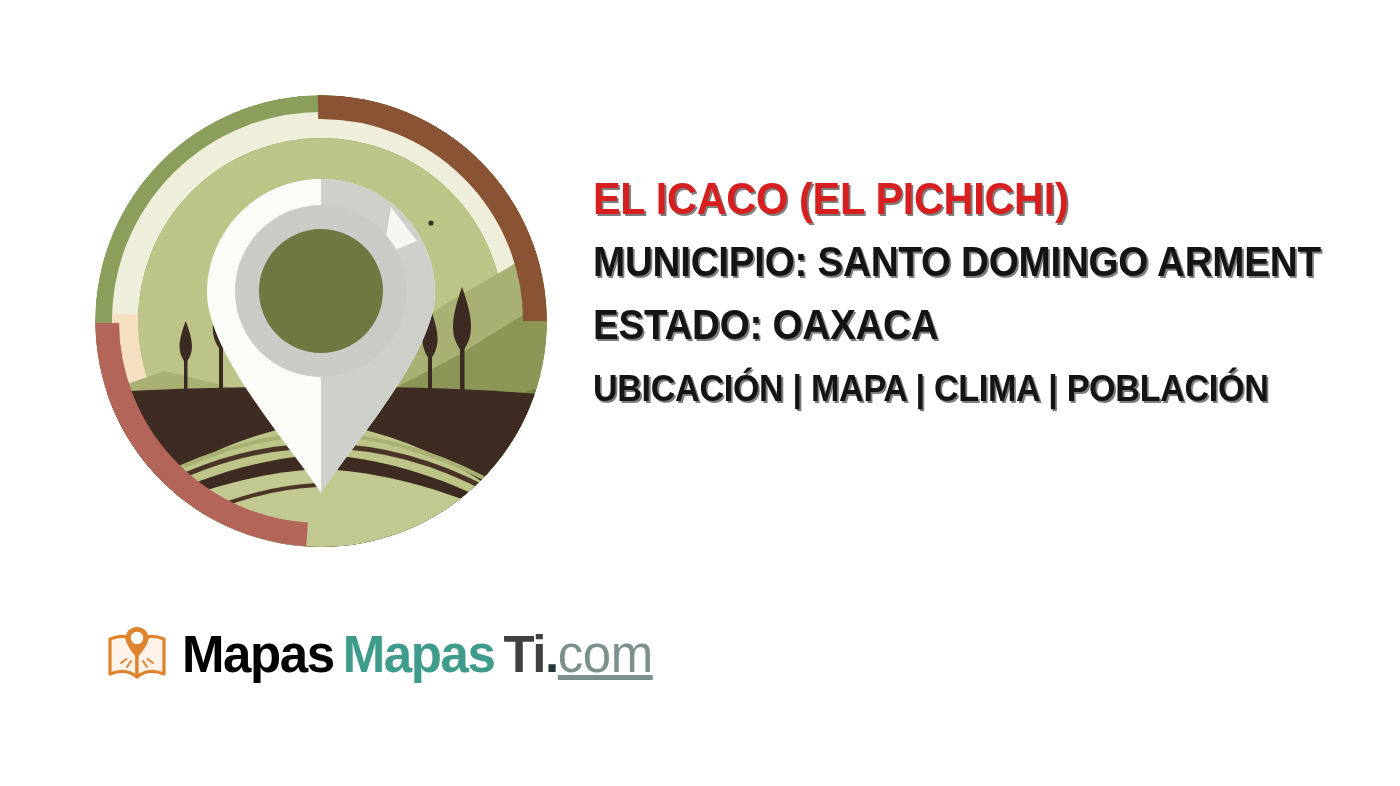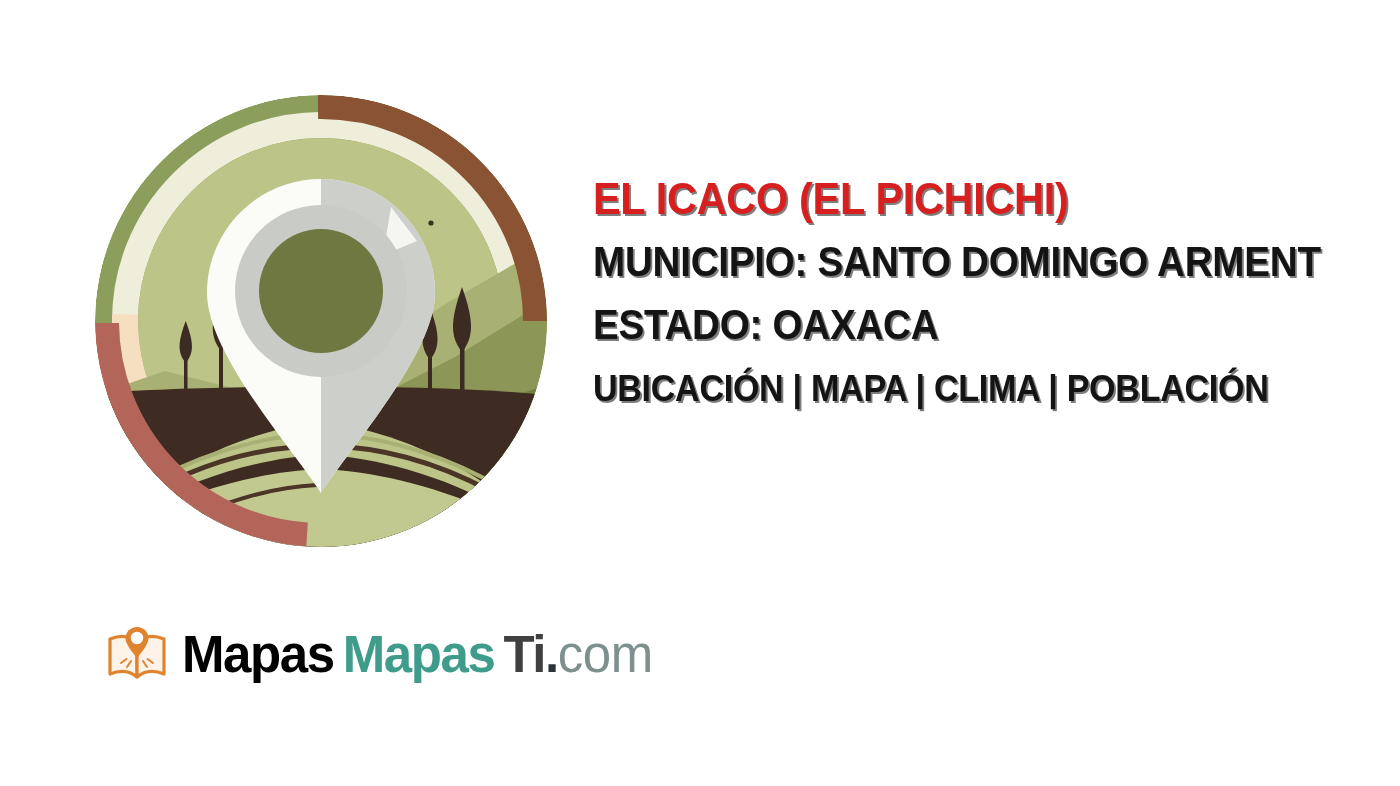--- a/index.html
+++ b/index.html
@@ -71,21 +71,21 @@
     font-family:"Liberation Sans", sans-serif;
     font-size:51px;
     line-height:1;
     letter-spacing:-1.4px;
     white-space:nowrap;
   }
   .w-mapas{color:#000000;font-weight:bold;}
   .w-para{color:#3F9C8A;font-weight:bold;margin-left:9px;}
   .w-ti{color:#404040;font-weight:bold;margin-left:9px;}
   .w-dot{color:#263634;font-weight:bold;}
-  .w-com{color:#7C908E;font-weight:normal;letter-spacing:-0.5px;}
+  .w-com{color:#7C908E;font-weight:normal;letter-spacing:-0.5px;text-decoration:underline;}
 </style>
 </head>
 <body>
 
 <div id="emblem">
   <svg viewBox="0 0 452 452" xmlns="http://www.w3.org/2000/svg" aria-hidden="true">
     <defs>
       <clipPath id="circleClip">
           <circle cx="226" cy="226" r="226"></circle>
         </clipPath>

